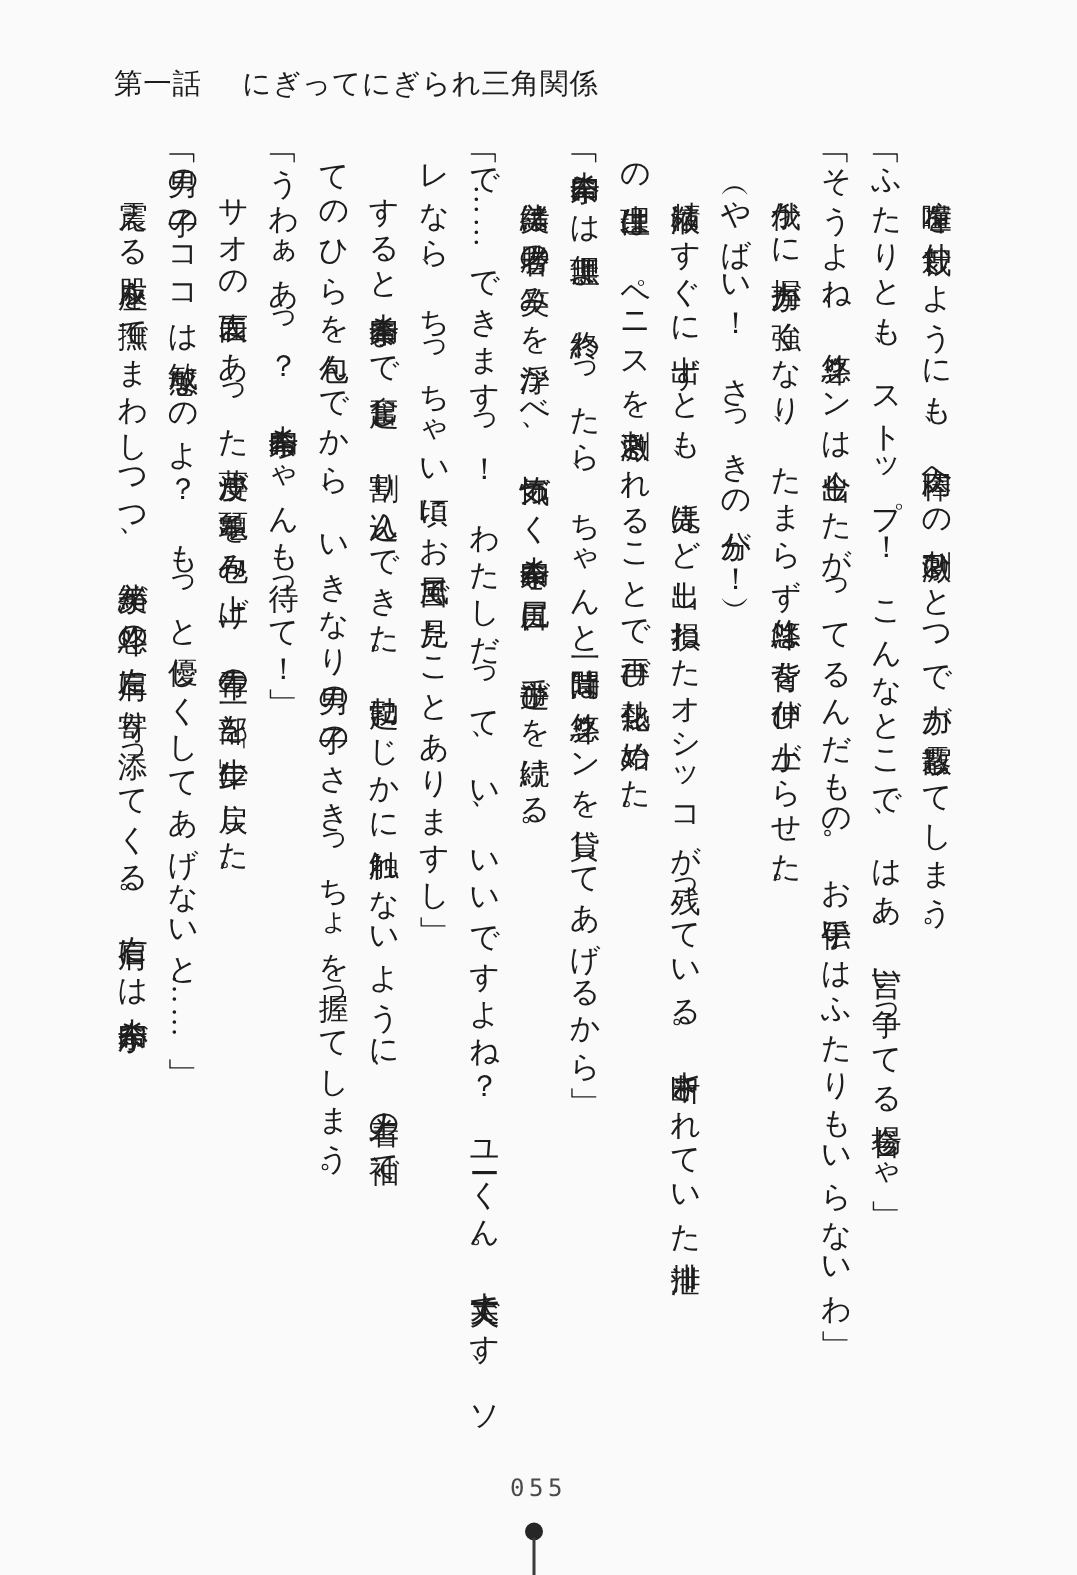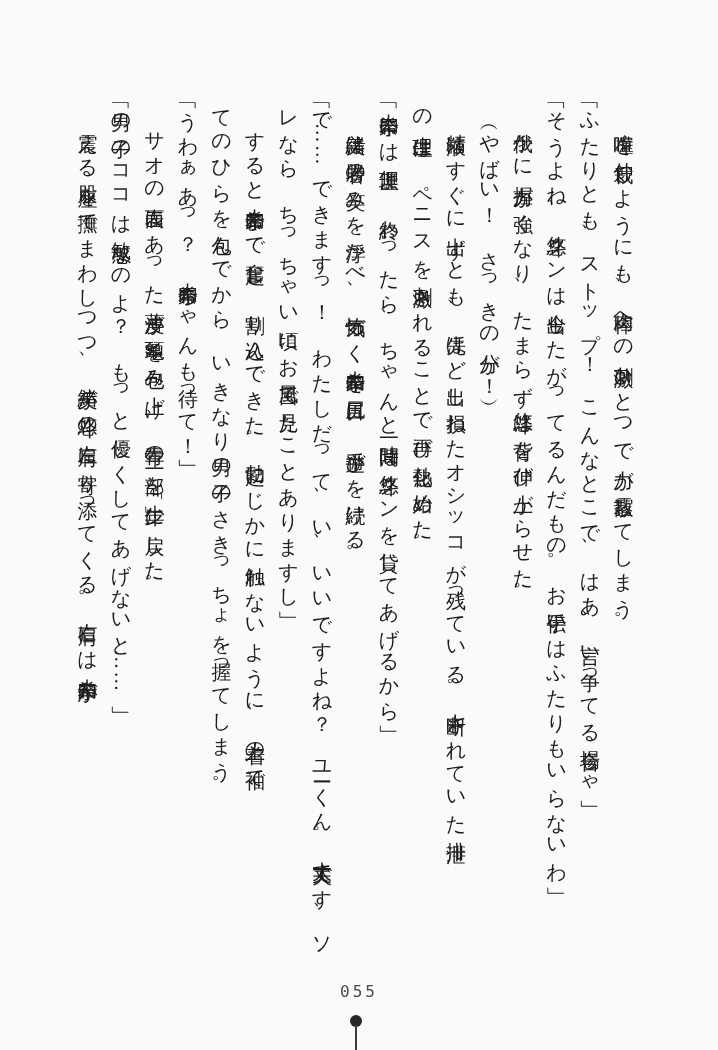--- a/index.html
+++ b/index.html
@@ -61,20 +61,23 @@
     width: 2px;
     height: 25px;
     background: #3a3a3a;
   }
 </style>
 </head>
 <body>
 
 <div class="page">
 
+  <div class="chapter-header">
+    <span class="chapter-label">第一話</span><span class="chapter-title">にぎってにぎられ三角関係</span>
+  </div>
 
   <div class="body-text">
       <p class="indent">喧嘩を仲裁しようにも、肉棒への刺激ひとつで力が霧散してしまう。</p>
       <p>「ふたりとも、ストップ！　こんなとこで、はあ、言い争ってる場合じゃ」</p>
       <p>「そうよね、悠斗クンは今出したがってるんだもの。お手伝いはふたりもいらないわ」</p>
       <p class="indent">俄かに握力が強くなり、たまらず悠斗は背を伸び上がらせた。</p>
       <p class="indent">（やばい！　さっきの分が！）</p>
       <p class="indent">精液はすぐに出ずとも、先ほど出し損ねたオシッコが残っている。中断されていた排泄</p>
       <p>の生理は、ペニスを刺激されることで再び熱化し始めた。</p>
       <p>「由希奈には無理よ。終わったら、ちゃんと一時間は悠斗クンを貸してあげるから」</p>

